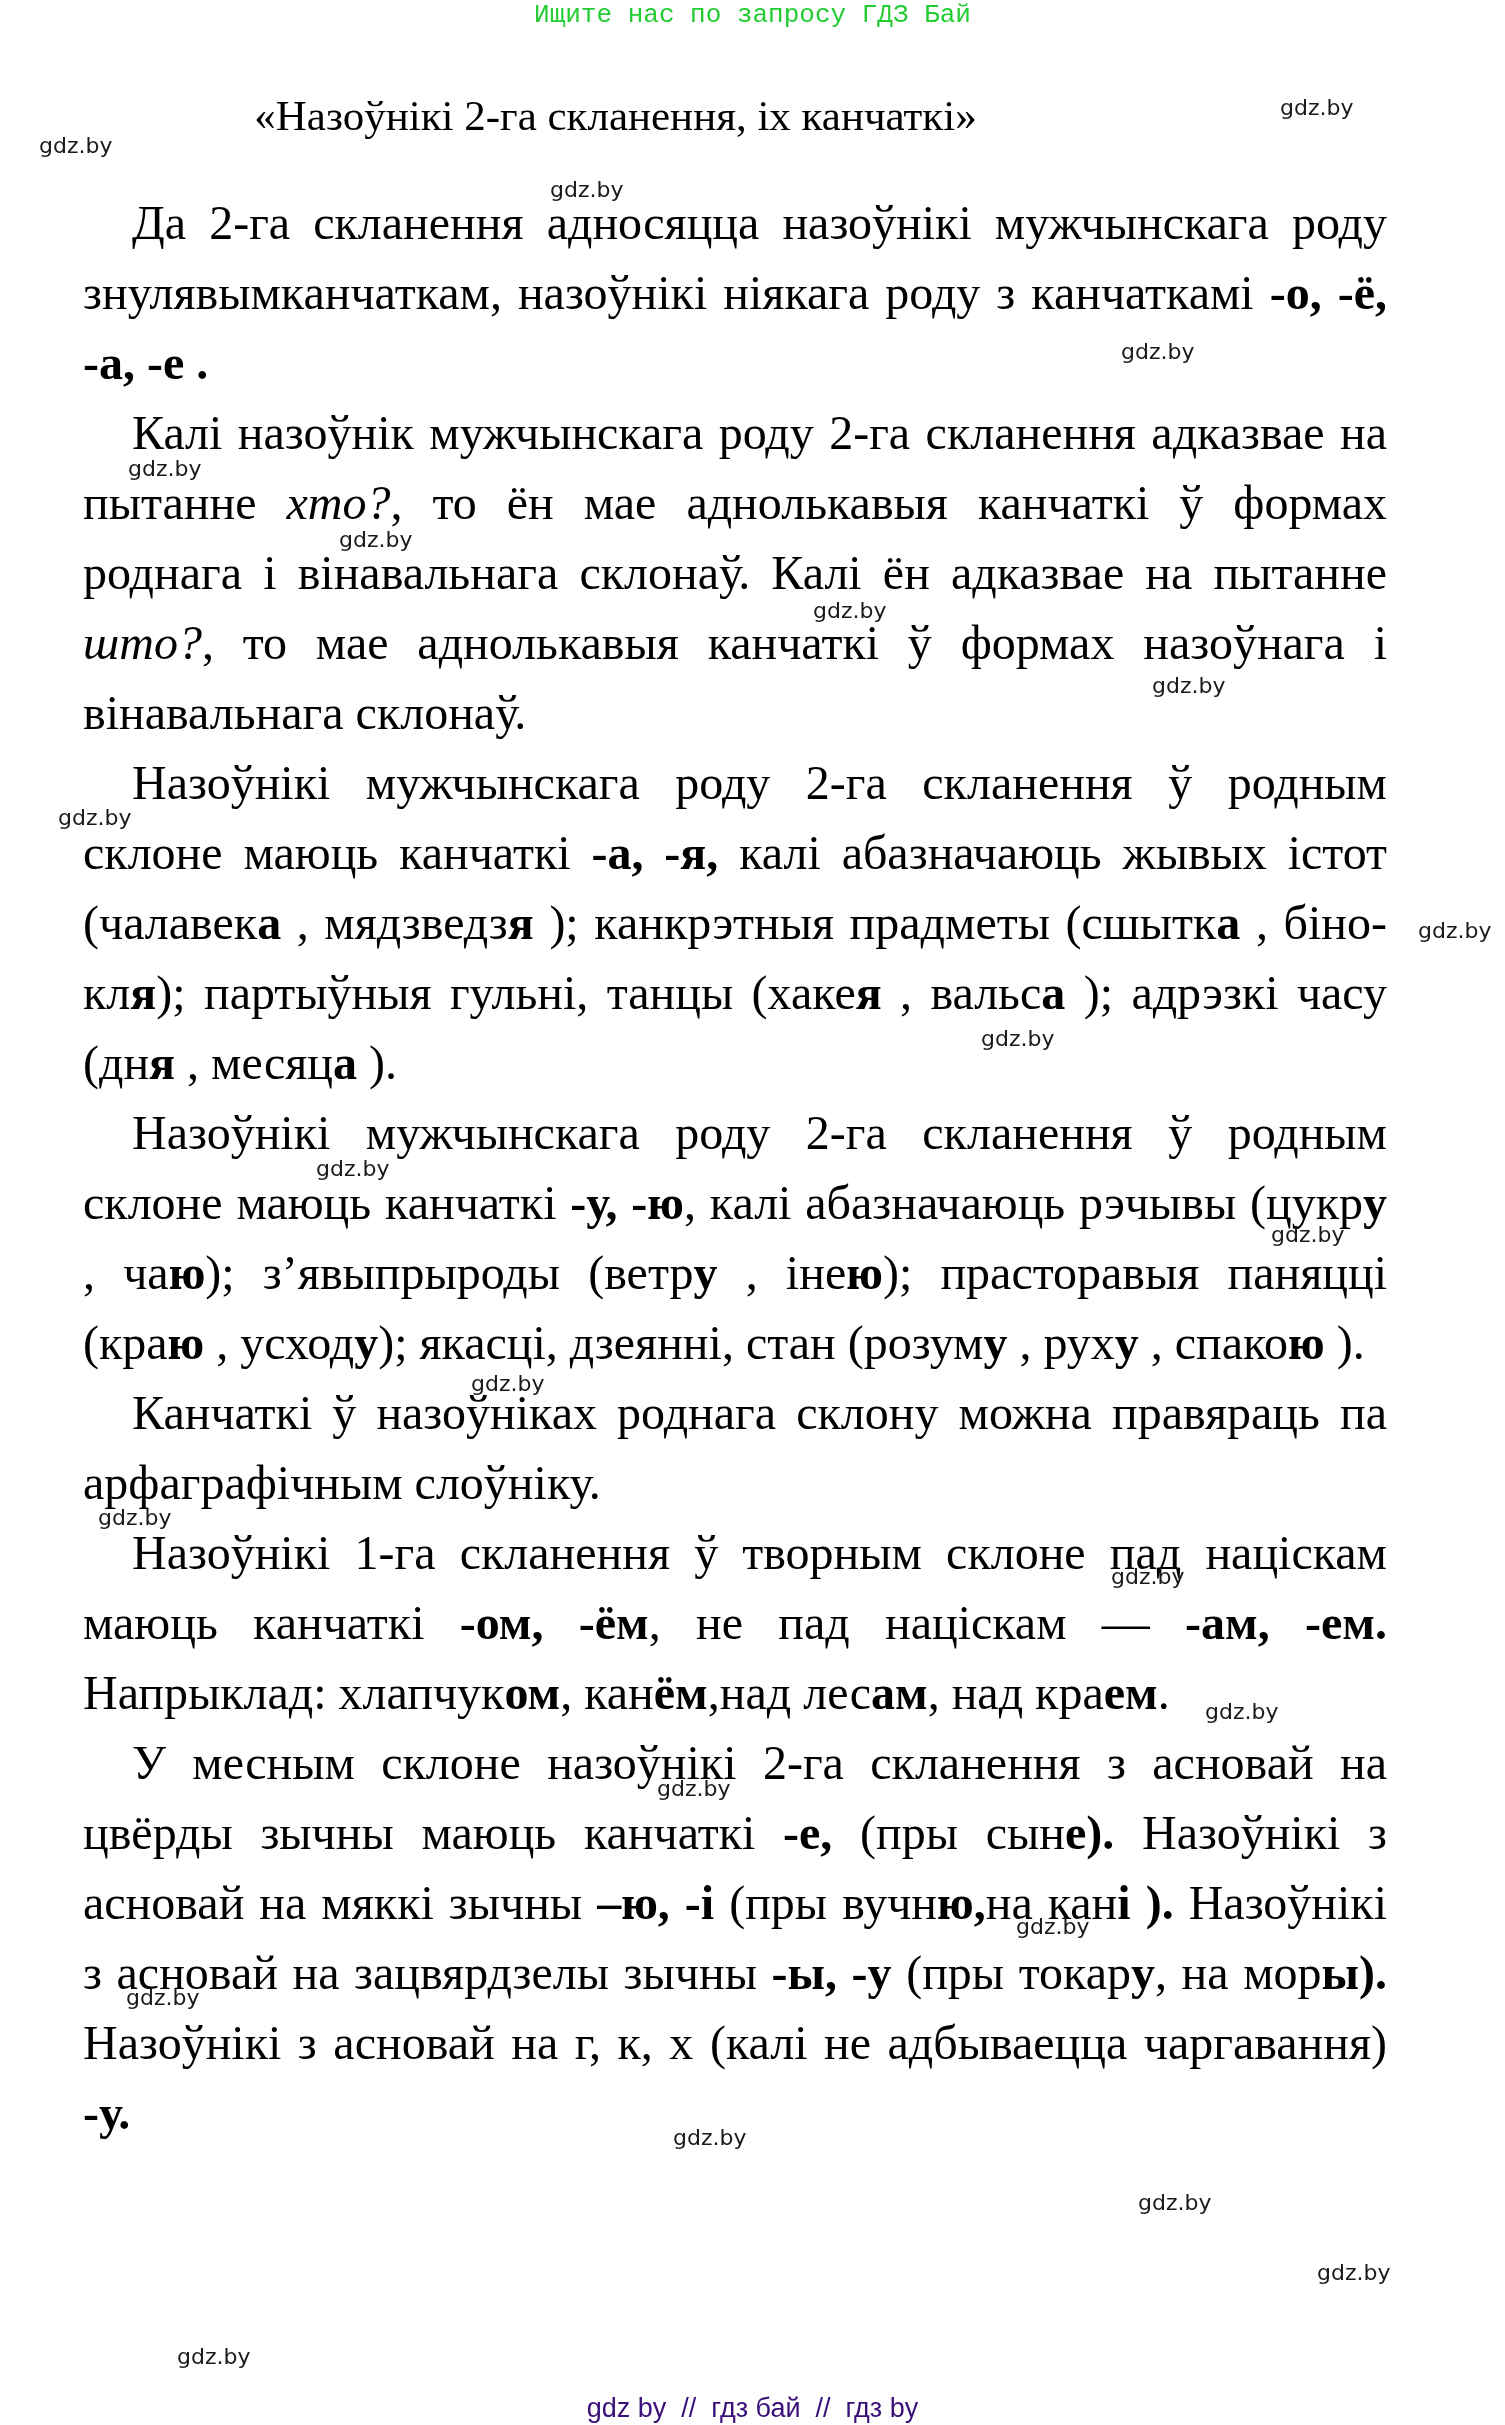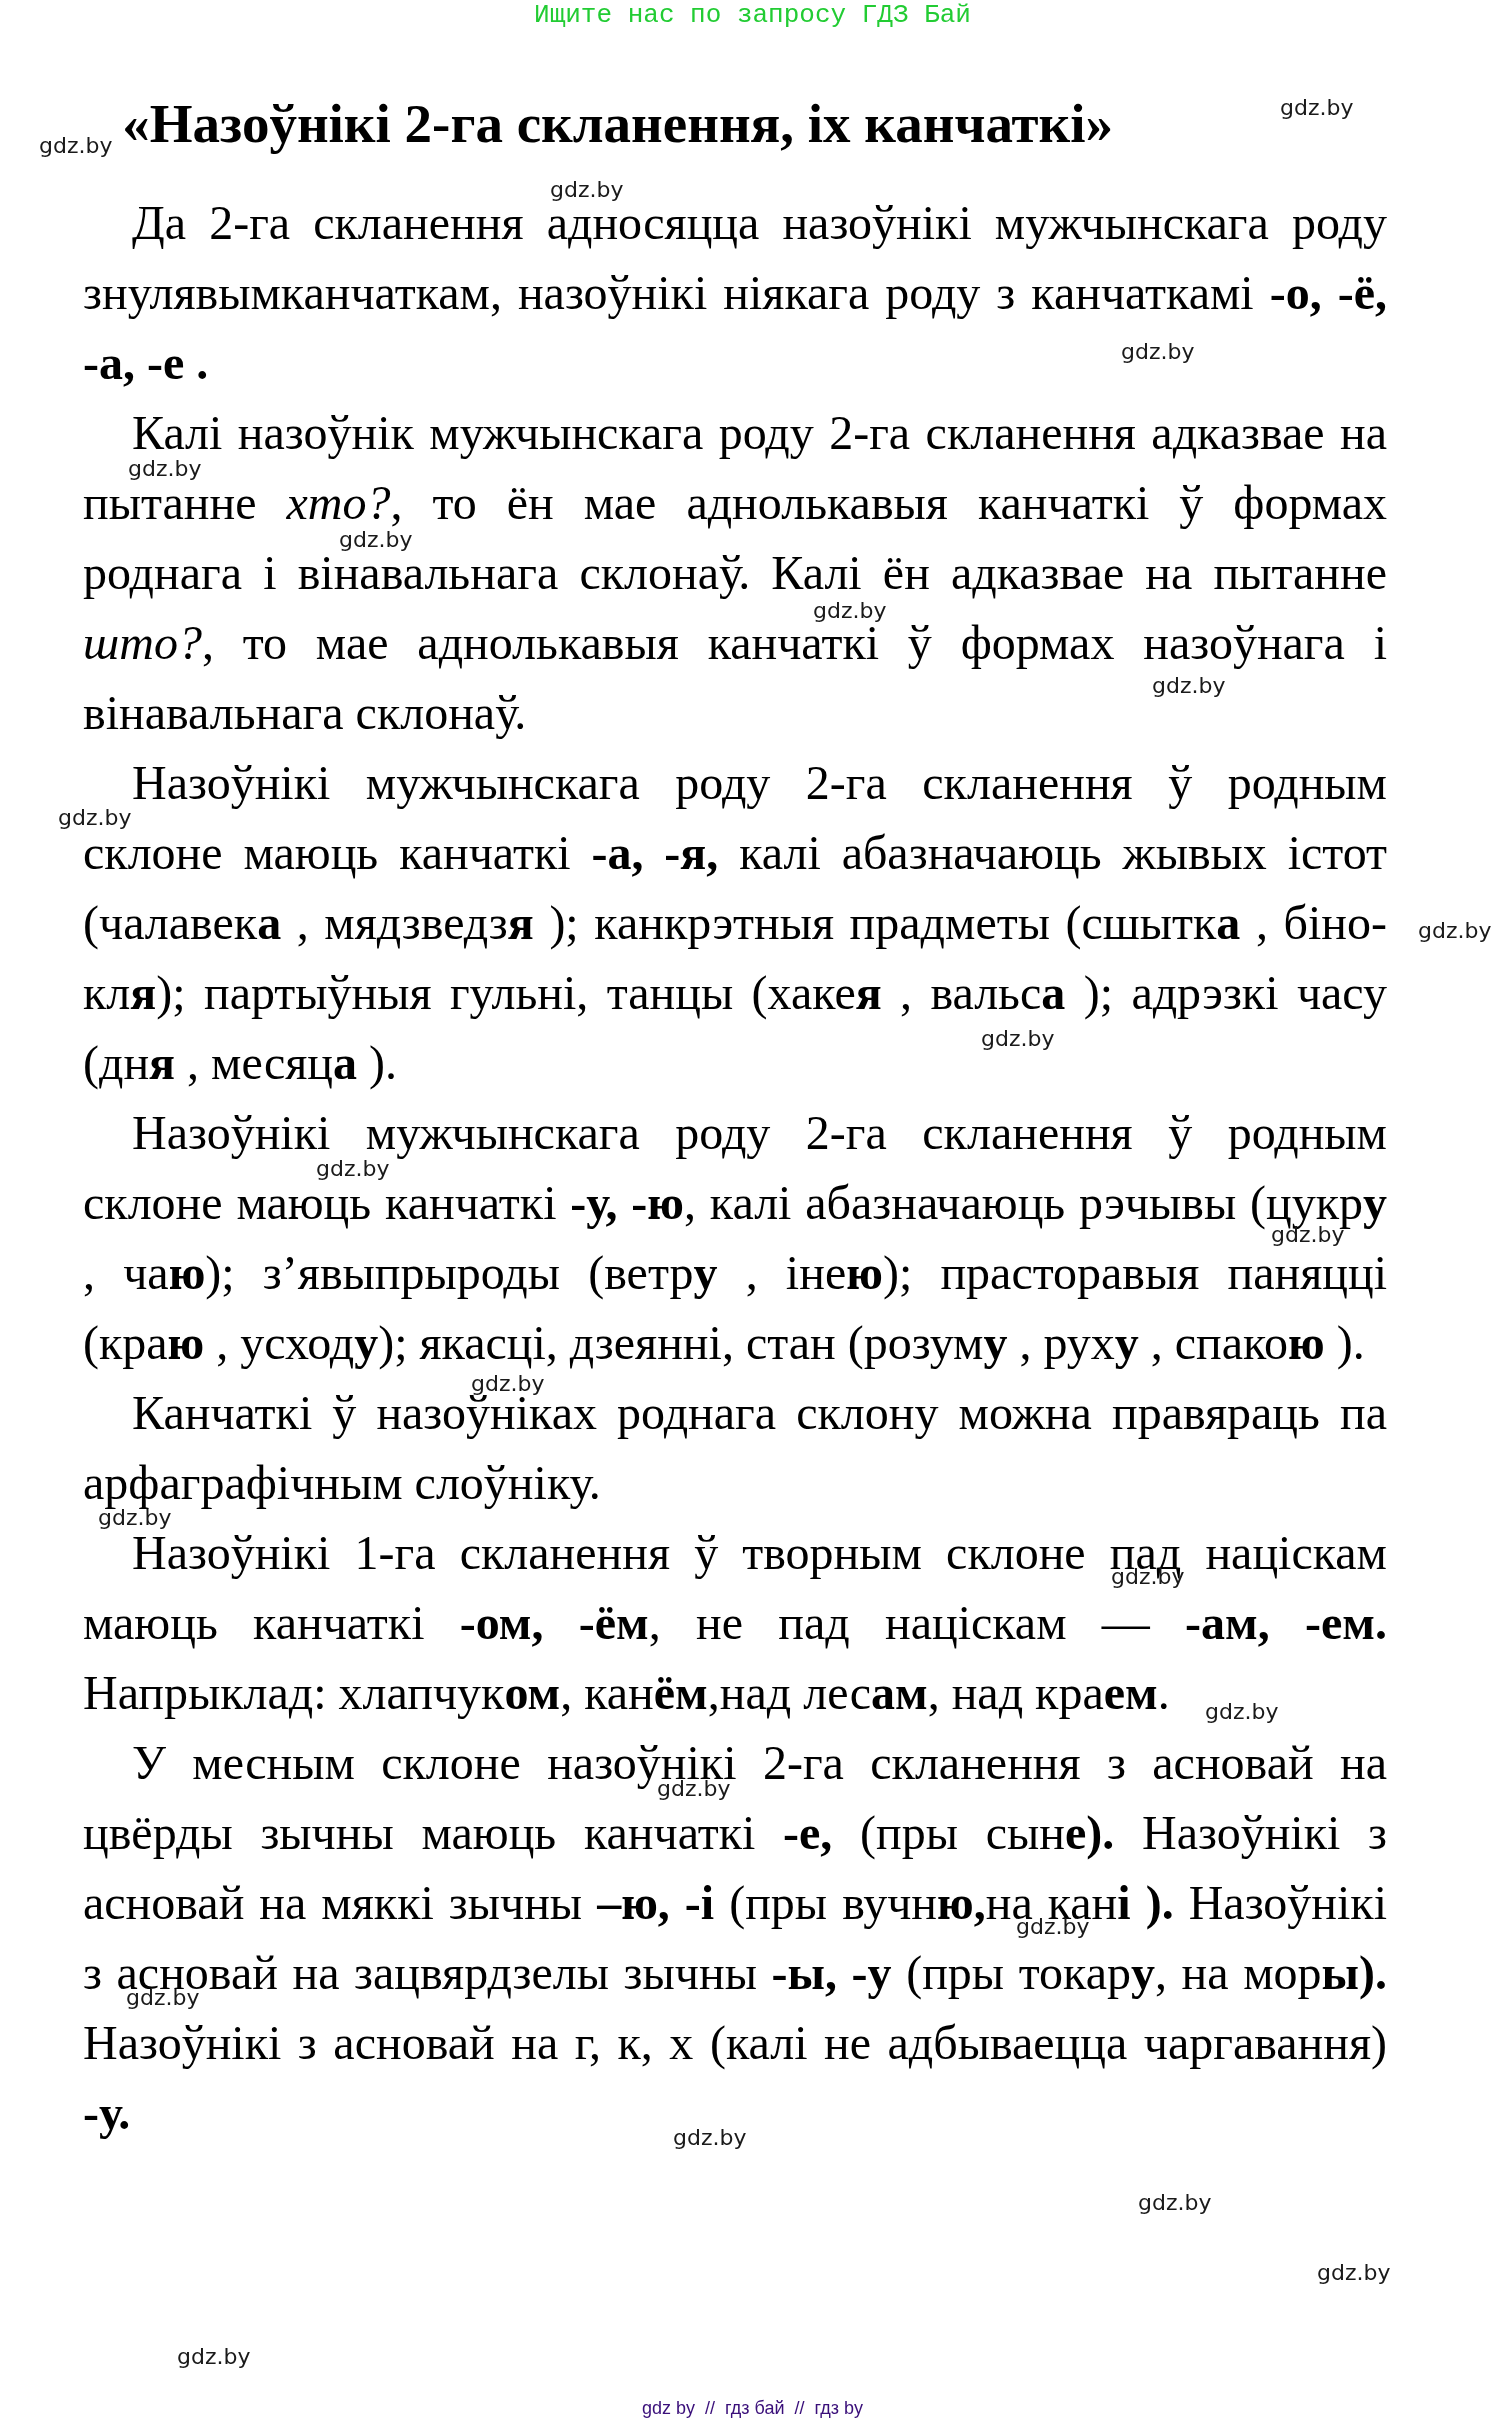--- a/index.html
+++ b/index.html
@@ -3,39 +3,39 @@
 <meta charset="utf-8">
 <style>
   html, body { margin:0; padding:0; background:#ffffff; }
   body { width:1505px; height:2426px; position:relative; overflow:hidden; }
   .top-banner {
     position:absolute; top:0; left:0; width:1505px; text-align:center;
     font-family:Liberation Mono, monospace; font-size:26px; line-height:30px;
     color:#22cc33;
   }
   .title {
-    position:absolute; top:51px; left:118px; width:995px; text-align:right;
-    font-family:"Liberation Serif", serif; font-weight:bold; font-size:55px;
+    position:absolute; top:51px; left:118px; width:995px; text-align:center;
+    font-family:"Liberation Serif", serif; font-weight:normal; font-size:43px;
     line-height:71px; color:#000; white-space:nowrap;
   }
   .content {
     position:absolute; top:188px; left:83px; width:1304px;
     font-family:"Liberation Serif", serif; font-size:48px; line-height:70px;
     color:#000; text-align:justify;
   }
   .para { margin:0; text-indent:49px; }
   .para b { font-weight:bold; }
   .para i { font-style:italic; }
   .wm {
     position:absolute; font-family:"DejaVu Sans", sans-serif; font-size:22px;
     color:#1a1a1a; line-height:25px; white-space:nowrap;
   }
   .footer {
     position:absolute; top:2393px; left:0; width:1505px; text-align:center;
-    font-family:"Liberation Sans", sans-serif; font-size:18px; color:#3a0f7a;
+    font-family:"Liberation Sans", sans-serif; font-size:27px; color:#3a0f7a;
     line-height:30px; white-space:pre;
   }
 </style>
 </head>
 <body>
 
 <div class="top-banner">Ищите нас по запросу ГДЗ Бай</div>
 
 <h1 class="title">«Назоўнікі 2-га скланення, іх канчаткі»</h1>
 

